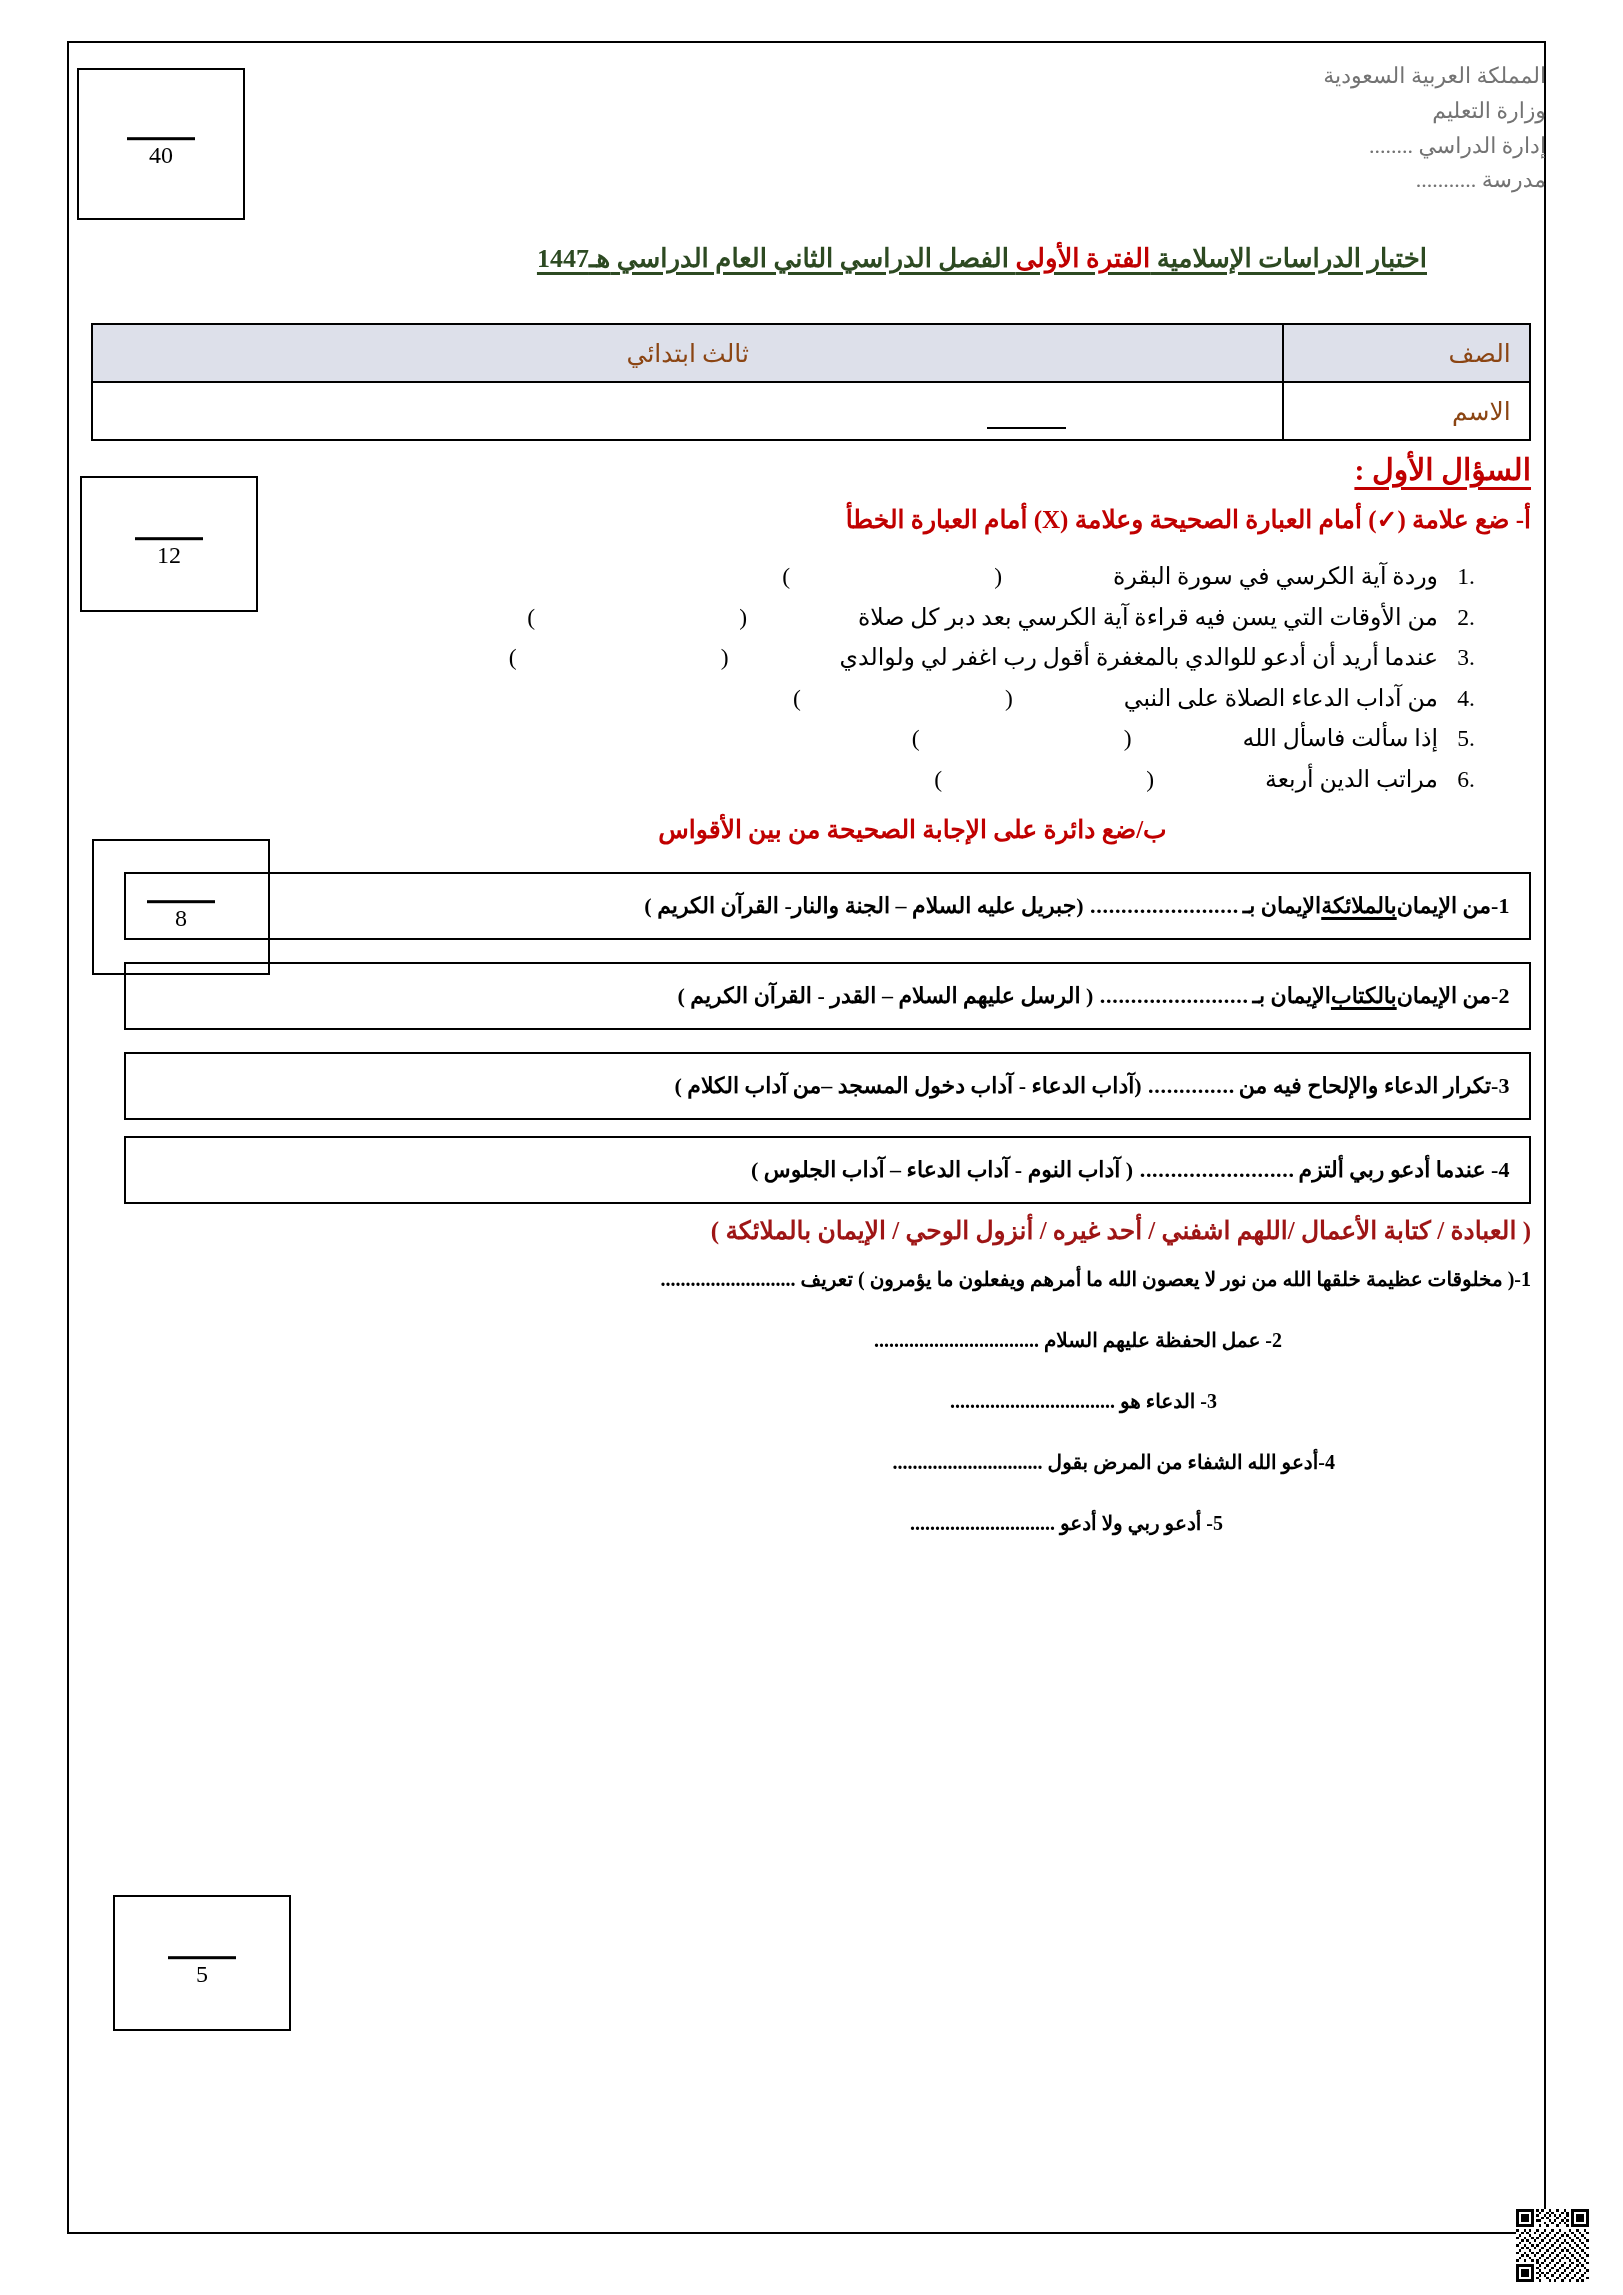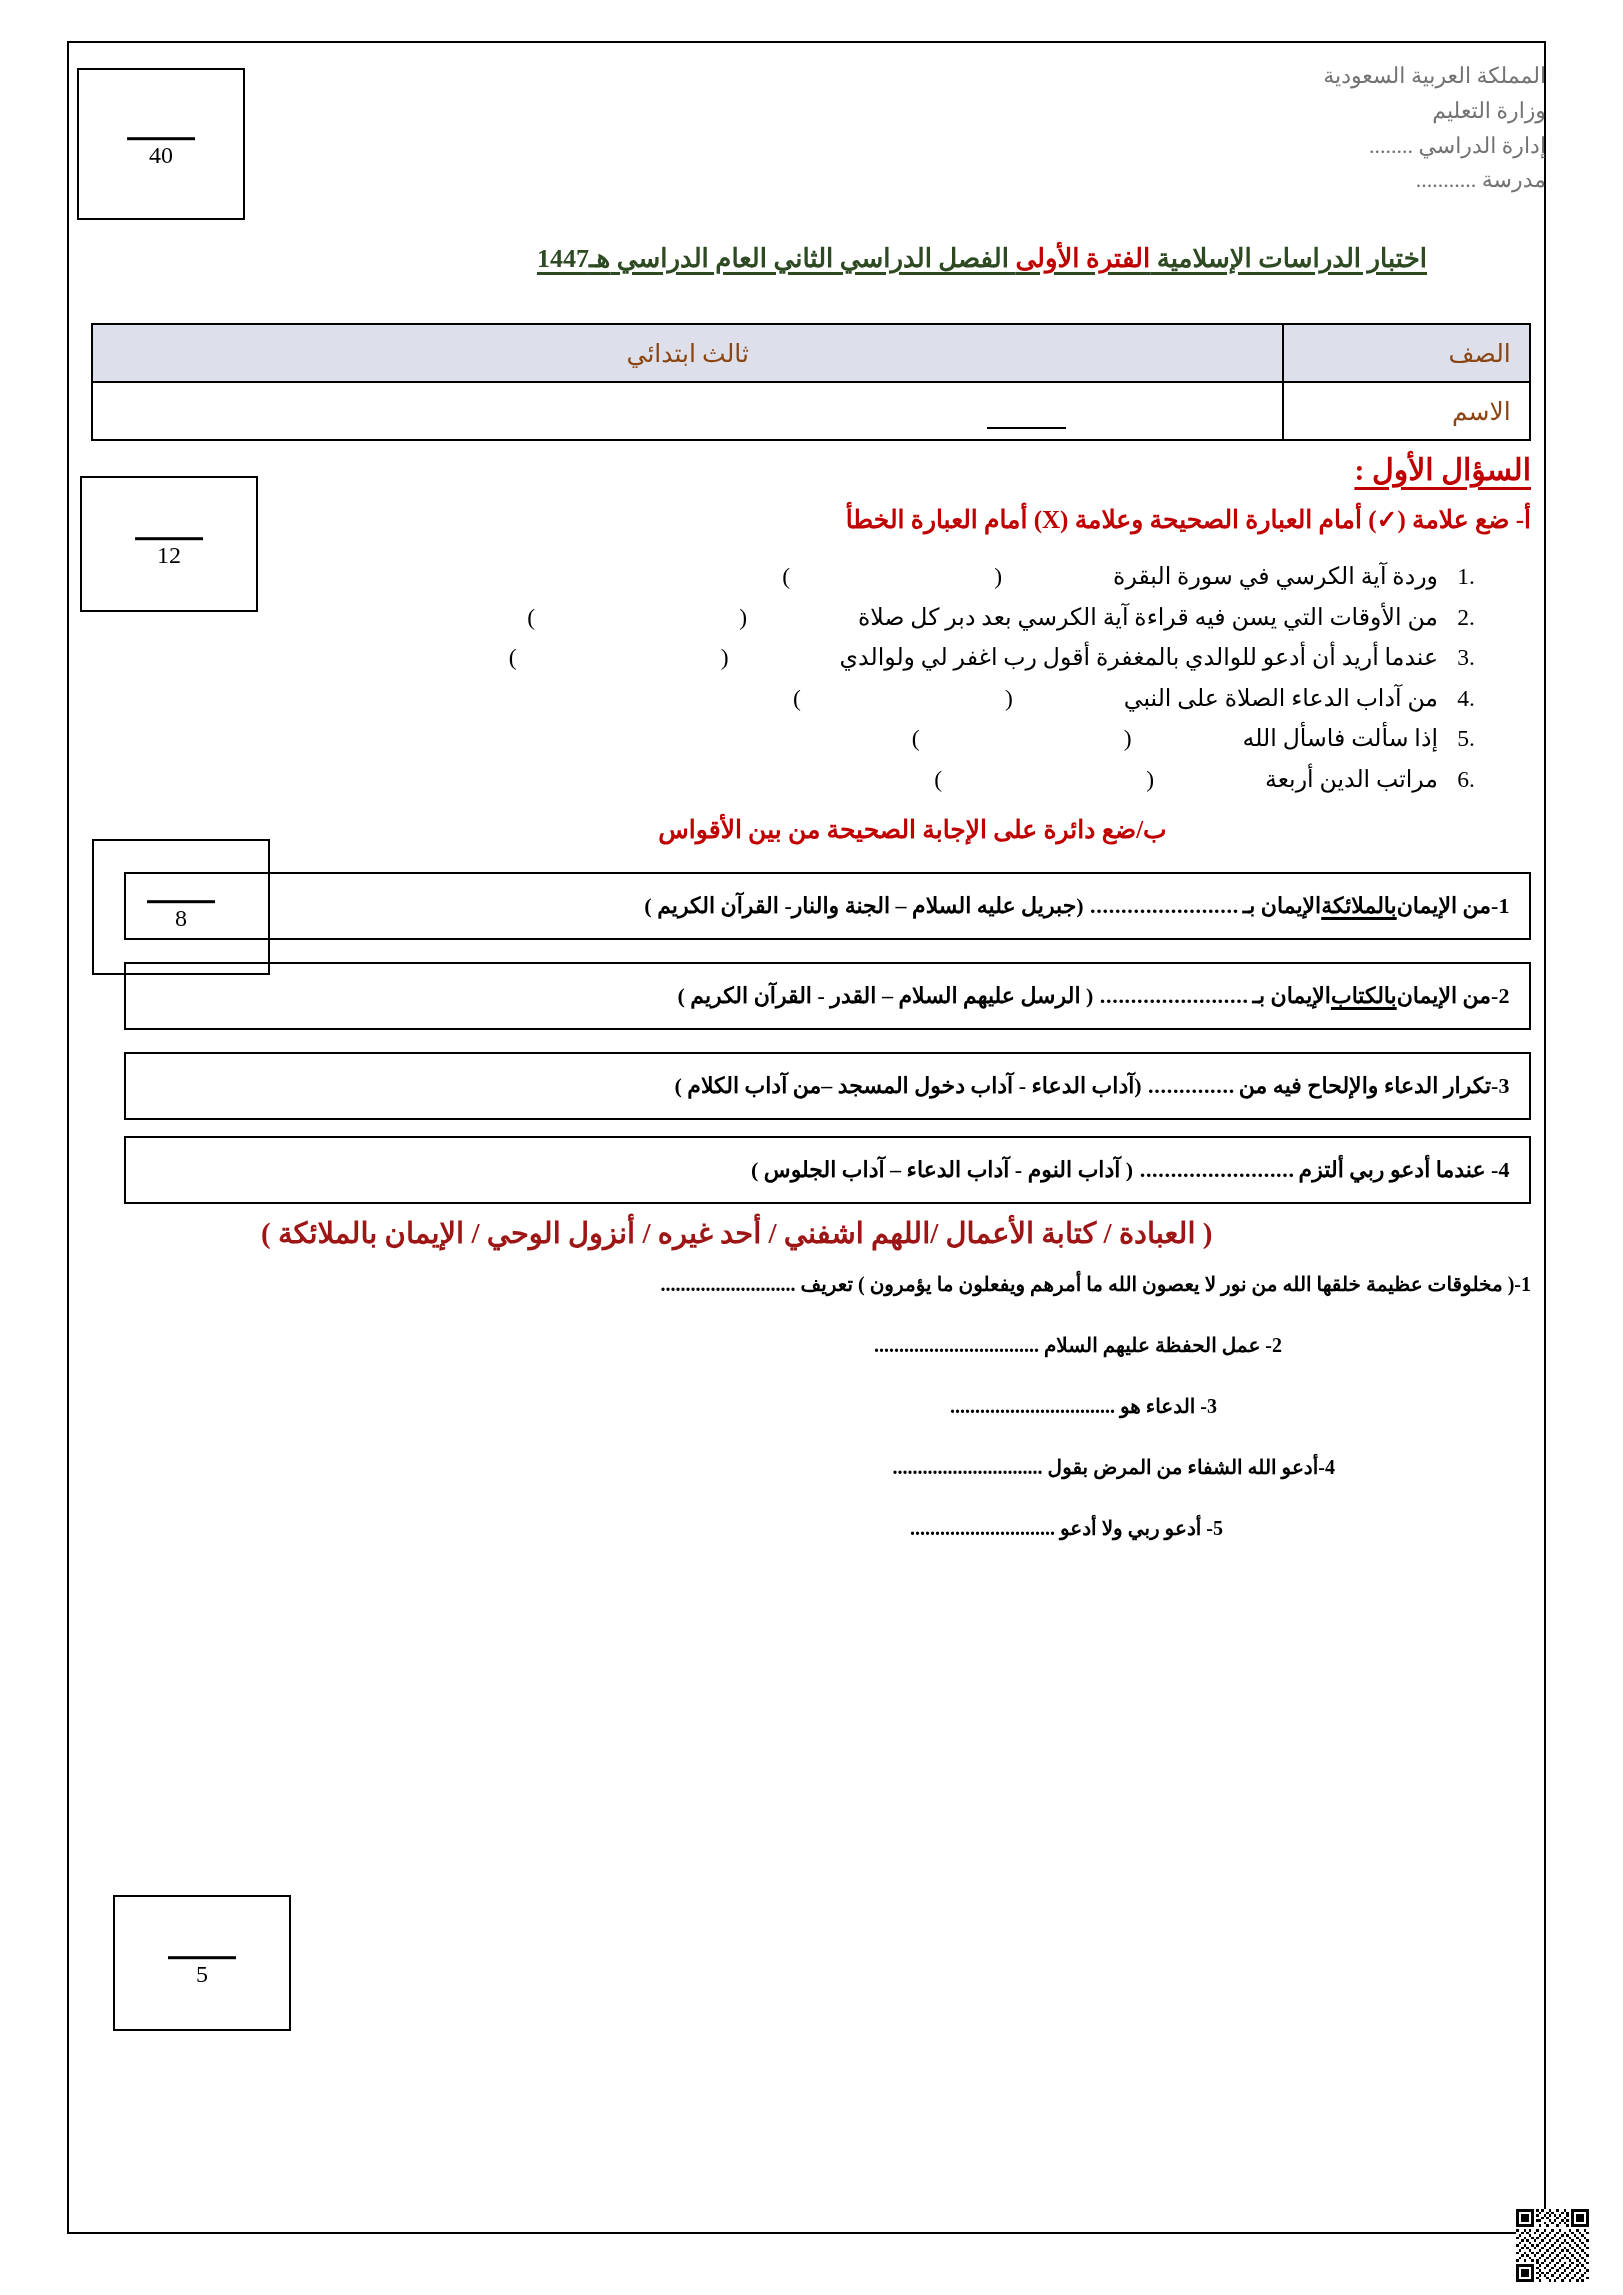--- a/index.html
+++ b/index.html
@@ -203,23 +203,23 @@
     overflow: hidden;
   }
   .mcq-box u { text-decoration: underline; text-decoration-thickness: 2.6px; text-underline-offset: 3.9px; }
   .mcq-box .dots { letter-spacing: 0.7px; margin: 0 3.9px; }
   .mcq-box .options { margin-right: 2.6px; }
 
   
   .word-bank {
     font-family: "Liberation Serif", "DejaVu Serif", serif;
     font-weight: bold;
-    font-size: 29px;
+    font-size: 25px;
     color: #9e1515;
-    text-align: left;
+    text-align: right;
     padding-left: 137px;
     margin: 0 0 22px 0;
     white-space: nowrap;
   }
 
   
   .fill-list {
     margin: 0;
     padding: 0;
     list-style: none;

